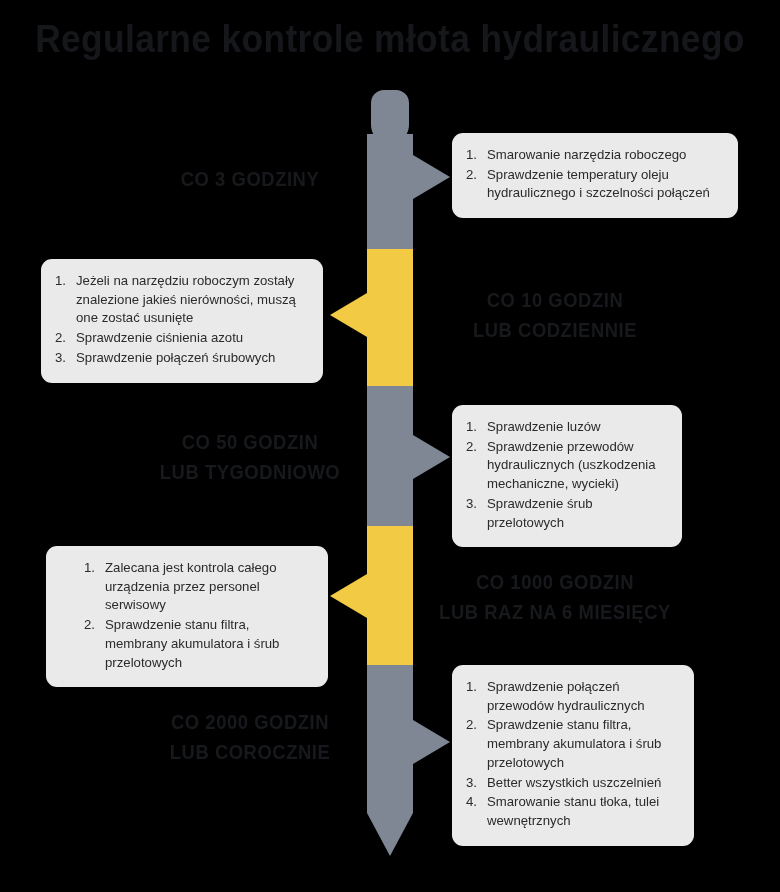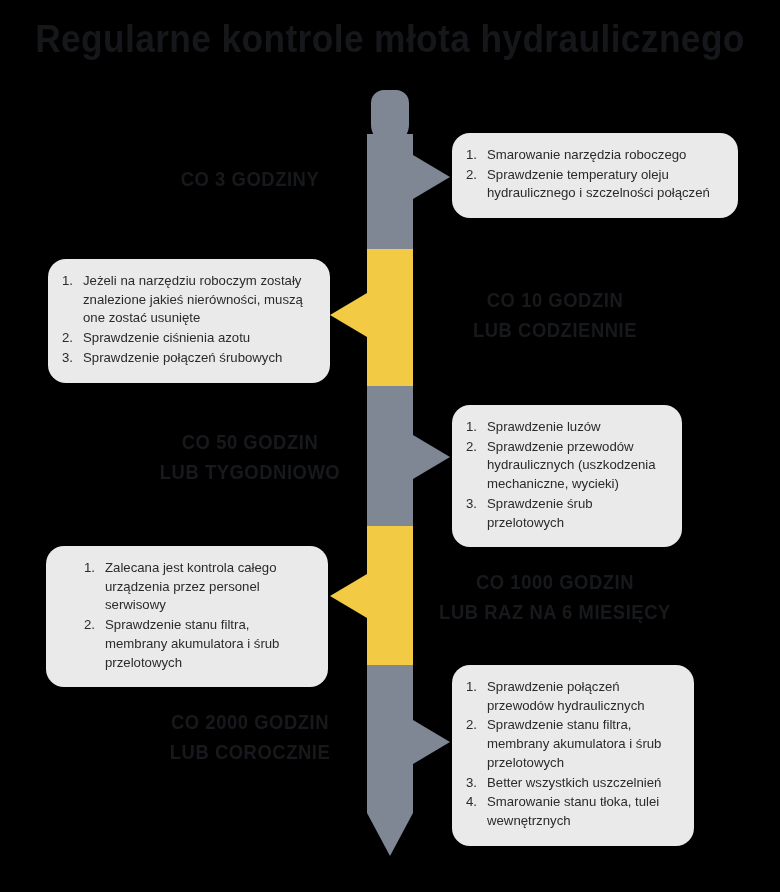--- a/index.html
+++ b/index.html
@@ -25,41 +25,41 @@
     white-space:nowrap;
   }
 
   
   .column { position:absolute; left:0; top:0; width:780px; height:892px; }
 
   
   .box {
     position:absolute;
     background:#eaeaea;
-    border-radius:18px;
+    border-radius:11px;
     padding:13px 16px 14px 14px;
     color:#2b2b2b;
     font-size:13.2px;
     line-height:1.42;
   }
   .box ol { list-style:none; counter-reset:it; }
   .box ol li {
     counter-increment:it;
     position:relative;
     padding-left:21px;
     margin-bottom:1px;
   }
   .box ol li:before {
     content:counter(it) ".";
     position:absolute; left:0; top:0;
     color:#2b2b2b;
   }
 
   .box-r1 { left:452px; top:133px;  width:286px; }
-  .box-l1 { left:48px;  top:259px;  width:282px; }
+  .box-l1 { left:41px;  top:259px;  width:282px; }
   .box-r2 { left:452px; top:405px;  width:230px; }
   .box-l2 { left:46px;  top:546px;  width:282px;padding-left:38px; }
   .box-r3 { left:452px; top:665px;  width:242px; }
 
   
   .lbl {
     position:absolute;
     font-family:"Liberation Sans Narrow","Liberation Sans",sans-serif;
     font-weight:bold;
     font-size:20px;

